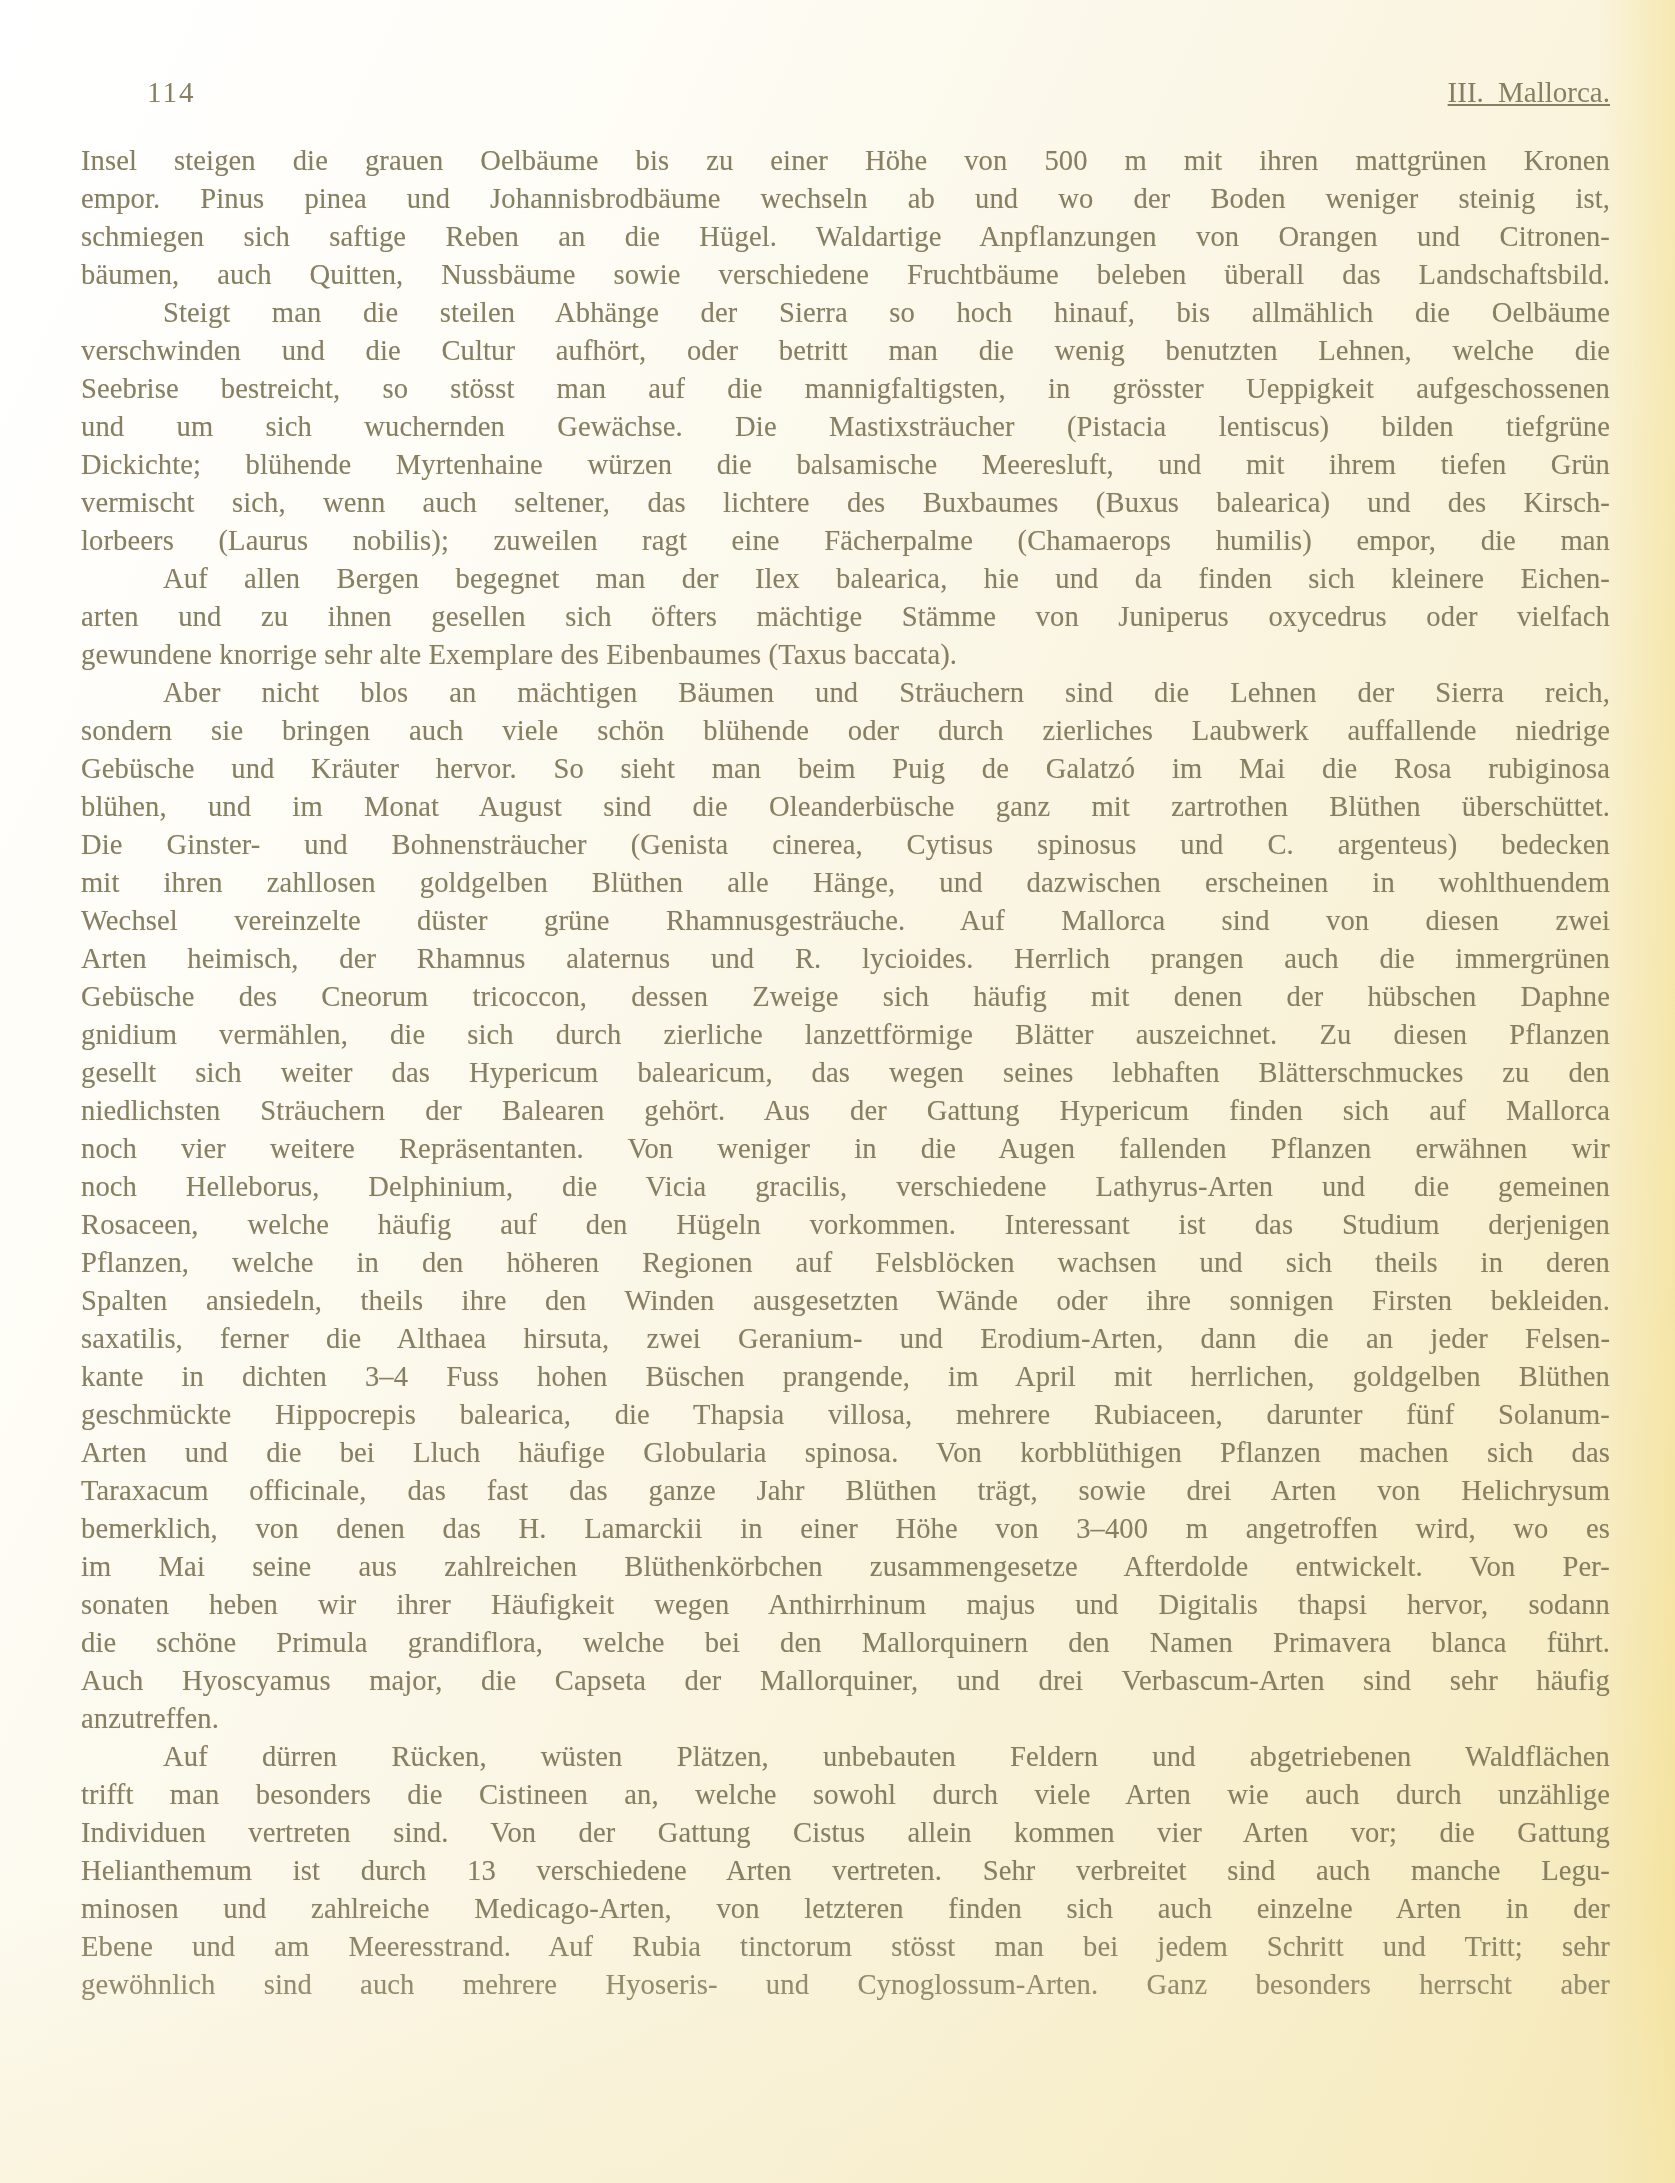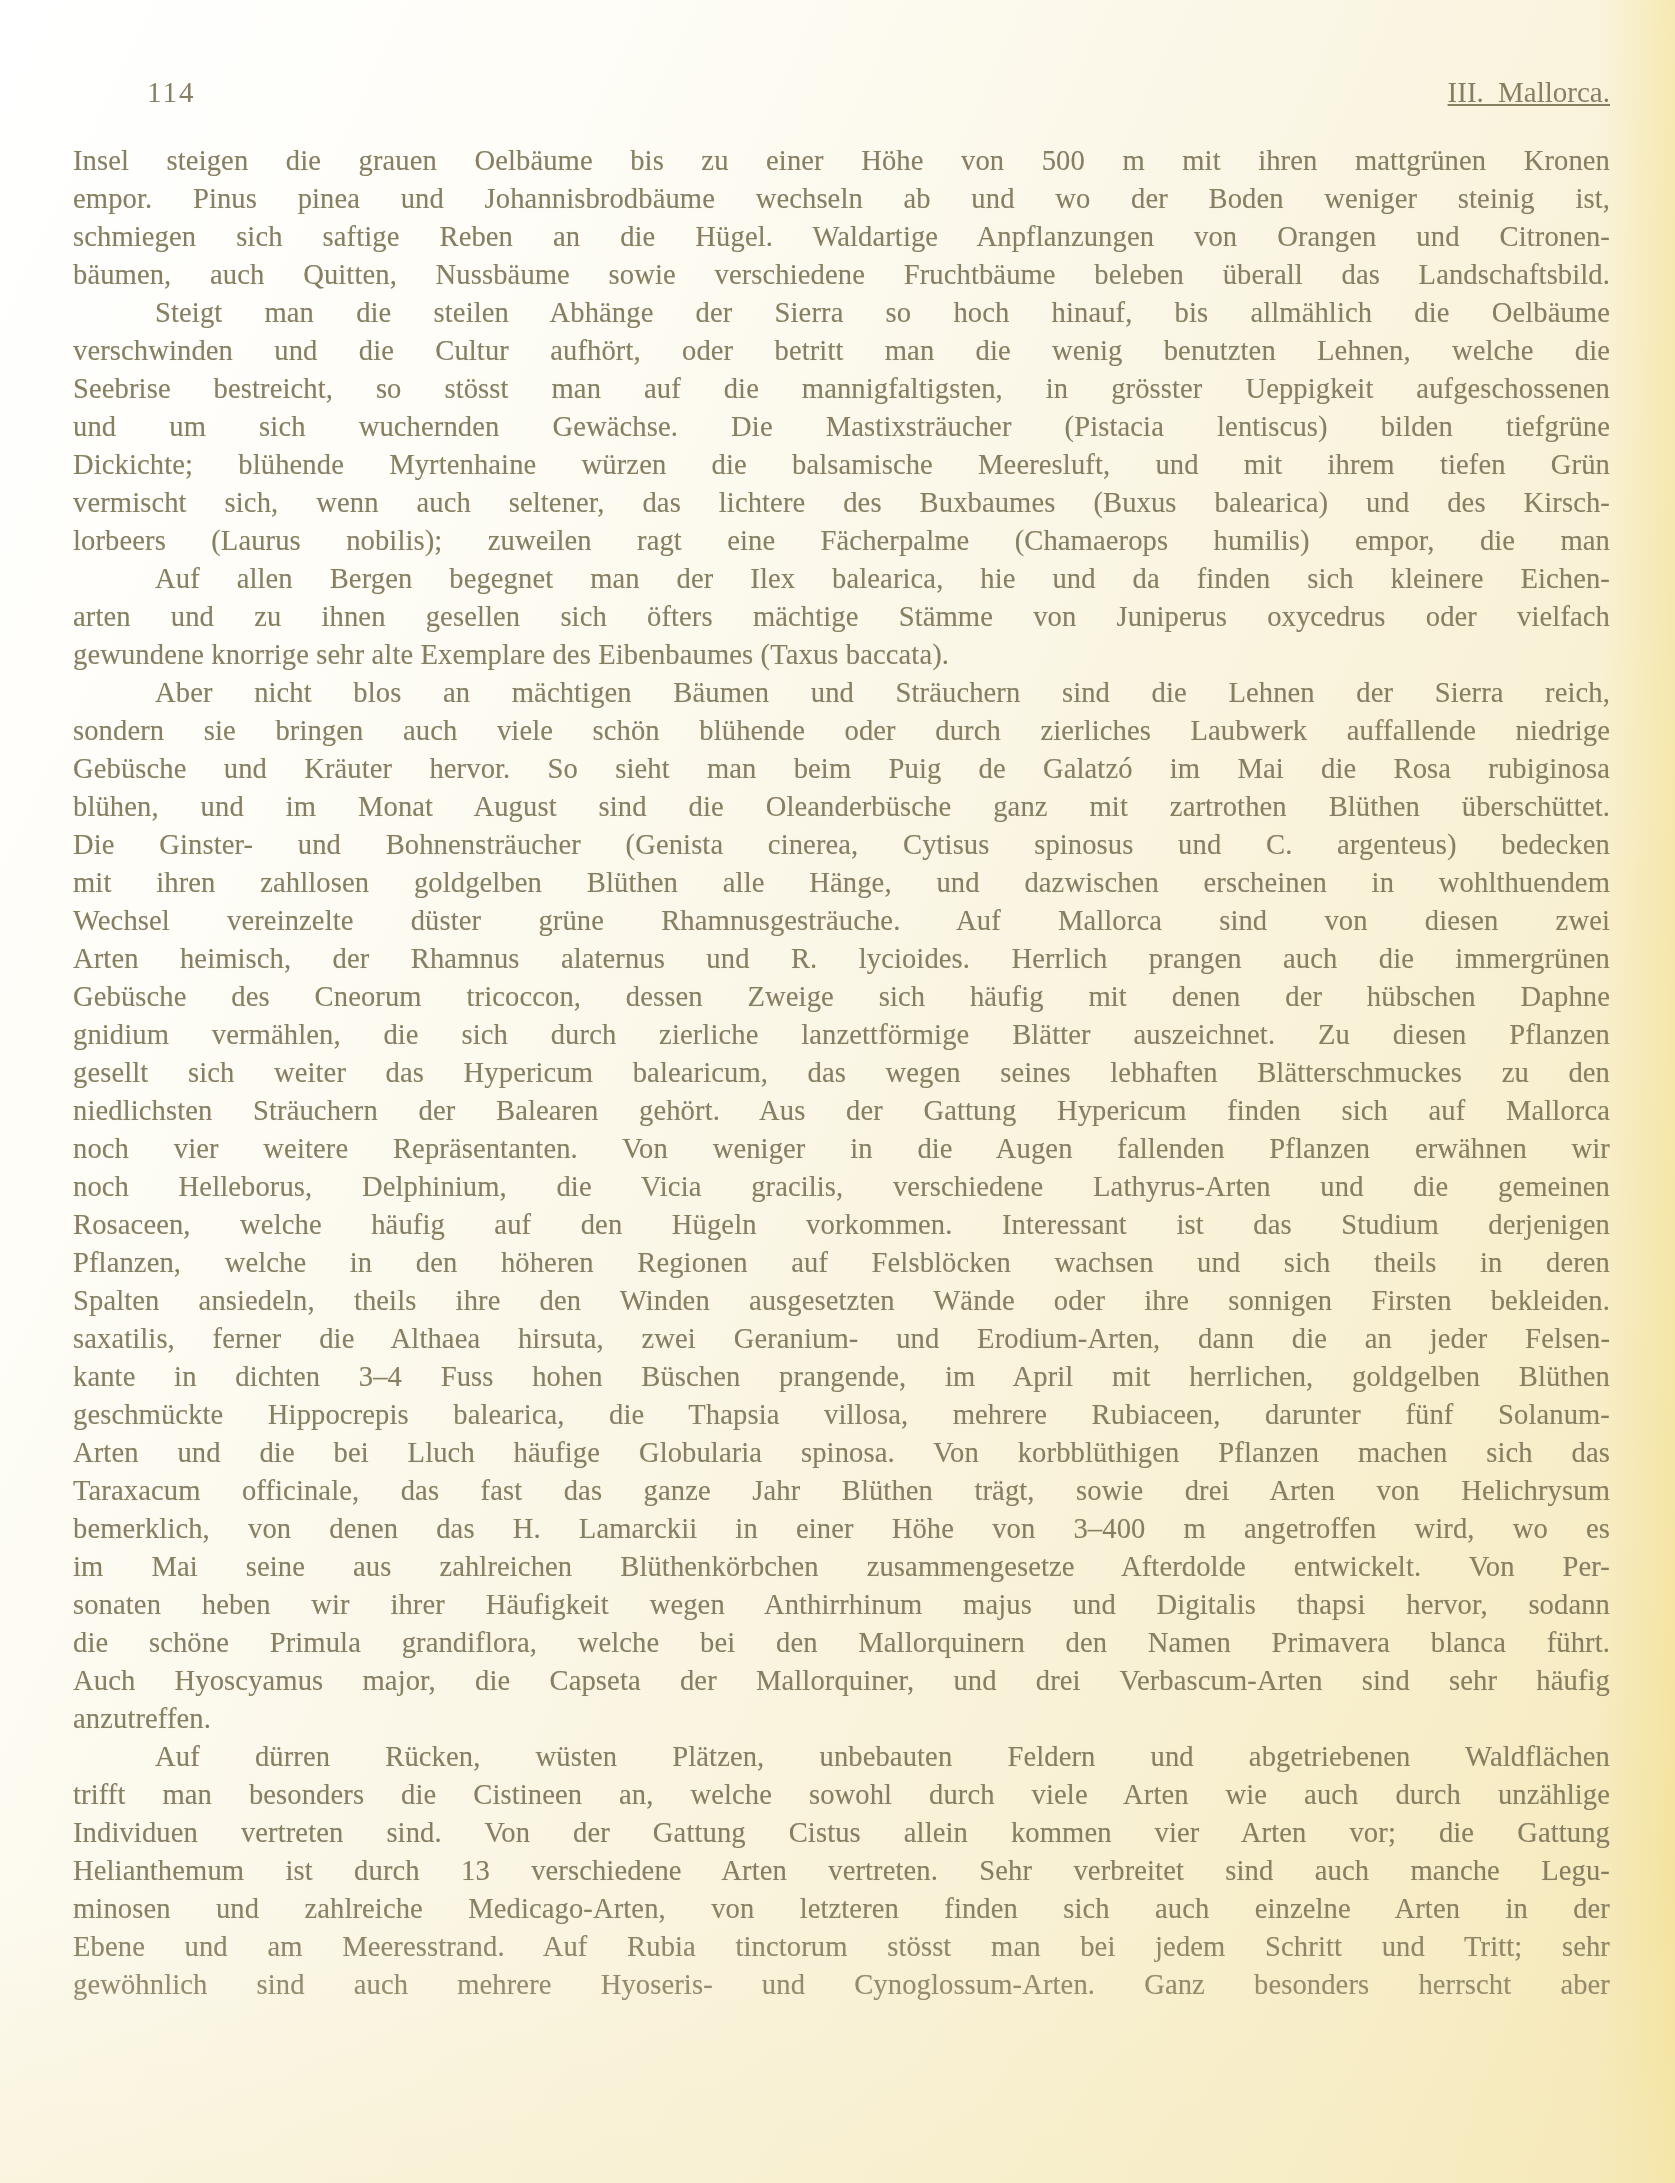--- a/index.html
+++ b/index.html
@@ -41,20 +41,21 @@
   .text-block {
     position:absolute; left:73px; top:142px; width:1537px;
     font-size:28.6px; line-height:38px; letter-spacing:0.1px;
     text-shadow:0 0 0.7px rgba(135,127,98,0.35);
   }
   .line {
     height:38px;
     text-align:justify;
     text-align-last:justify;
     white-space:normal;
+    margin-left:8px;
   }
   .line.ind { text-indent:82px;font-family:Liberation Serif, serif; }
   .line.end { text-align:left; text-align-last:left; }
 </style>
 </head>
 <body>
 
 <div class="page">
   <div class="header">
     <span class="pagenum">114</span>

